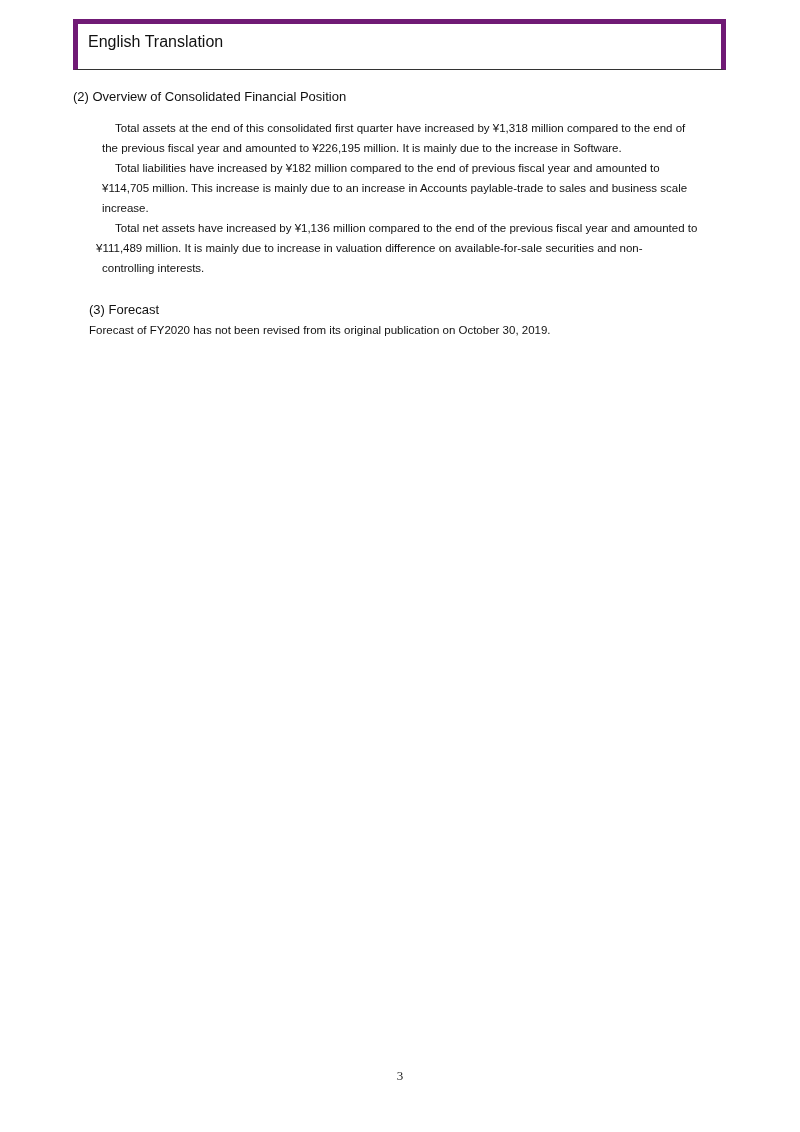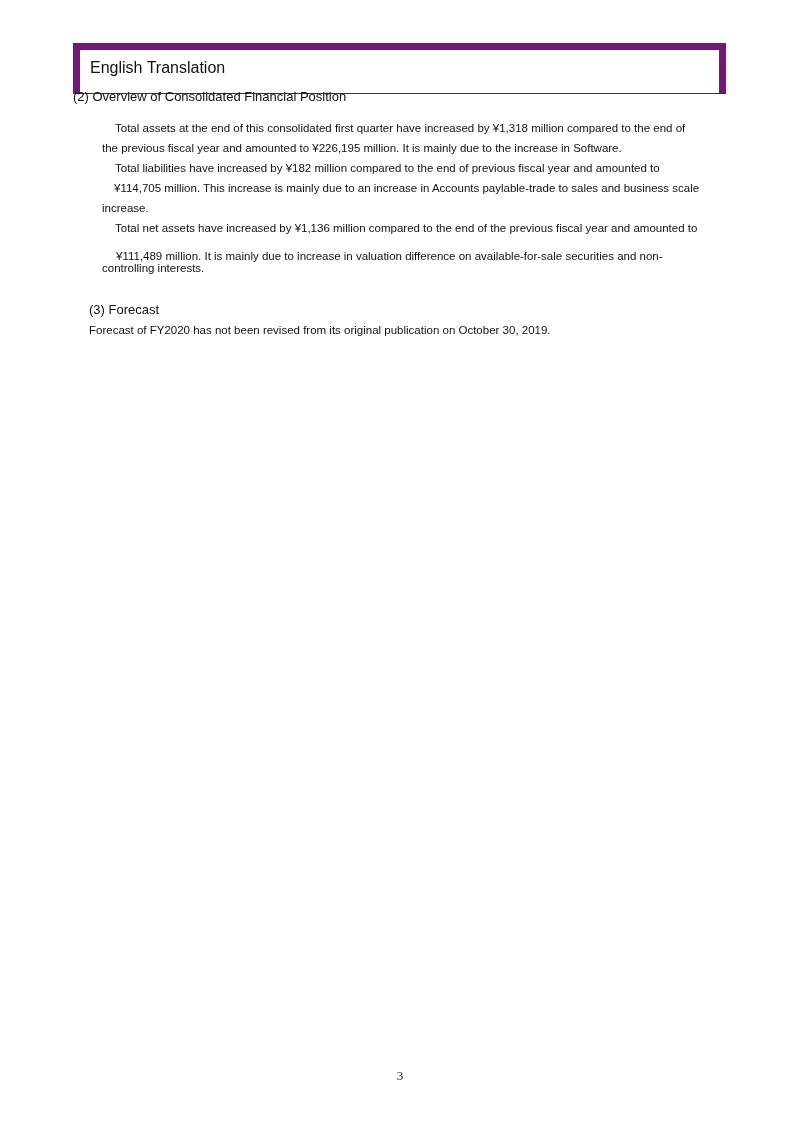--- a/index.html
+++ b/index.html
@@ -2,23 +2,22 @@
 <html><head>
   <meta charset="utf-8">
   <style>
     html, body { margin: 0; padding: 0; background: #ffffff; }
     body {
       width: 800px; height: 1132px; position: relative; overflow: hidden;
       font-family: "Liberation Sans", "DejaVu Sans", sans-serif; color: #111;
     }
     .banner {
       position: absolute; left: 73px; top: 19px; width: 653px; height: 51px;
-      border: 7px solid #701a75; border-bottom: 1px solid #333; box-sizing: border-box;
+      border: 5px solid #701a75; border-bottom: 1px solid #333; box-sizing: border-box;
       overflow: hidden;
-      margin-top: 24px;
     }
     .banner-title {
       position: absolute; left: 10px; top: 9px; font-size: 16px; color: #111;
     }
     .banner-note {
       position: absolute; left: 10px; top: 35px; font-size: 10.6px; color: #222;
       white-space: nowrap;
     }
     .section-heading {
       position: absolute; left: 73px; font-size: 13px; color: #111; white-space: nowrap;
@@ -36,22 +35,22 @@
 
 <div class="banner">
   <div class="banner-title">English Translation</div>
 </div>
 
 <div class="section-heading" style="top:89px;">(2) Overview of Consolidated Financial Position</div>
 
 <div class="para-line" style="left:115px; top:122px;">Total assets at the end of this consolidated first quarter have increased by ¥1,318 million compared to the end of</div>
 <div class="para-line" style="left:102px; top:142px;">the previous fiscal year and amounted to ¥226,195 million. It is mainly due to the increase in Software.</div>
 <div class="para-line" style="left:115px; top:162px;">Total liabilities have increased by ¥182 million compared to the end of previous fiscal year and amounted to</div>
-<div class="para-line" style="left:114px; top:182px;">¥114,705 million. This increase is mainly due to an increase in Accounts paylable-trade to sales and business scale</div>
+<div class="para-line" style="left:102px; top:182px;">¥114,705 million. This increase is mainly due to an increase in Accounts paylable-trade to sales and business scale</div>
 <div class="para-line" style="left:102px; top:202px;">increase.</div>
 <div class="para-line" style="left:115px; top:222px;">Total net assets have increased by ¥1,136 million compared to the end of the previous fiscal year and amounted to</div>
-<div class="para-line" style="left:116px; top:242px;margin-top:8px;">¥111,489 million. It is mainly due to increase in valuation difference on available-for-sale securities and non-</div>
+<div class="para-line" style="left:96px; top:242px;">¥111,489 million. It is mainly due to increase in valuation difference on available-for-sale securities and non-</div>
 <div class="para-line" style="left:102px; top:262px;text-align:center;">controlling interests.</div>
 
 <div class="section-heading" style="top:302px;margin-left:16px;">(3) Forecast</div>
 <div class="para-line" style="left:89px; top:324px;">Forecast of FY2020 has not been revised from its original publication on October 30, 2019.</div>
 
 <div class="page-number">3</div>
 
 </body></html>

